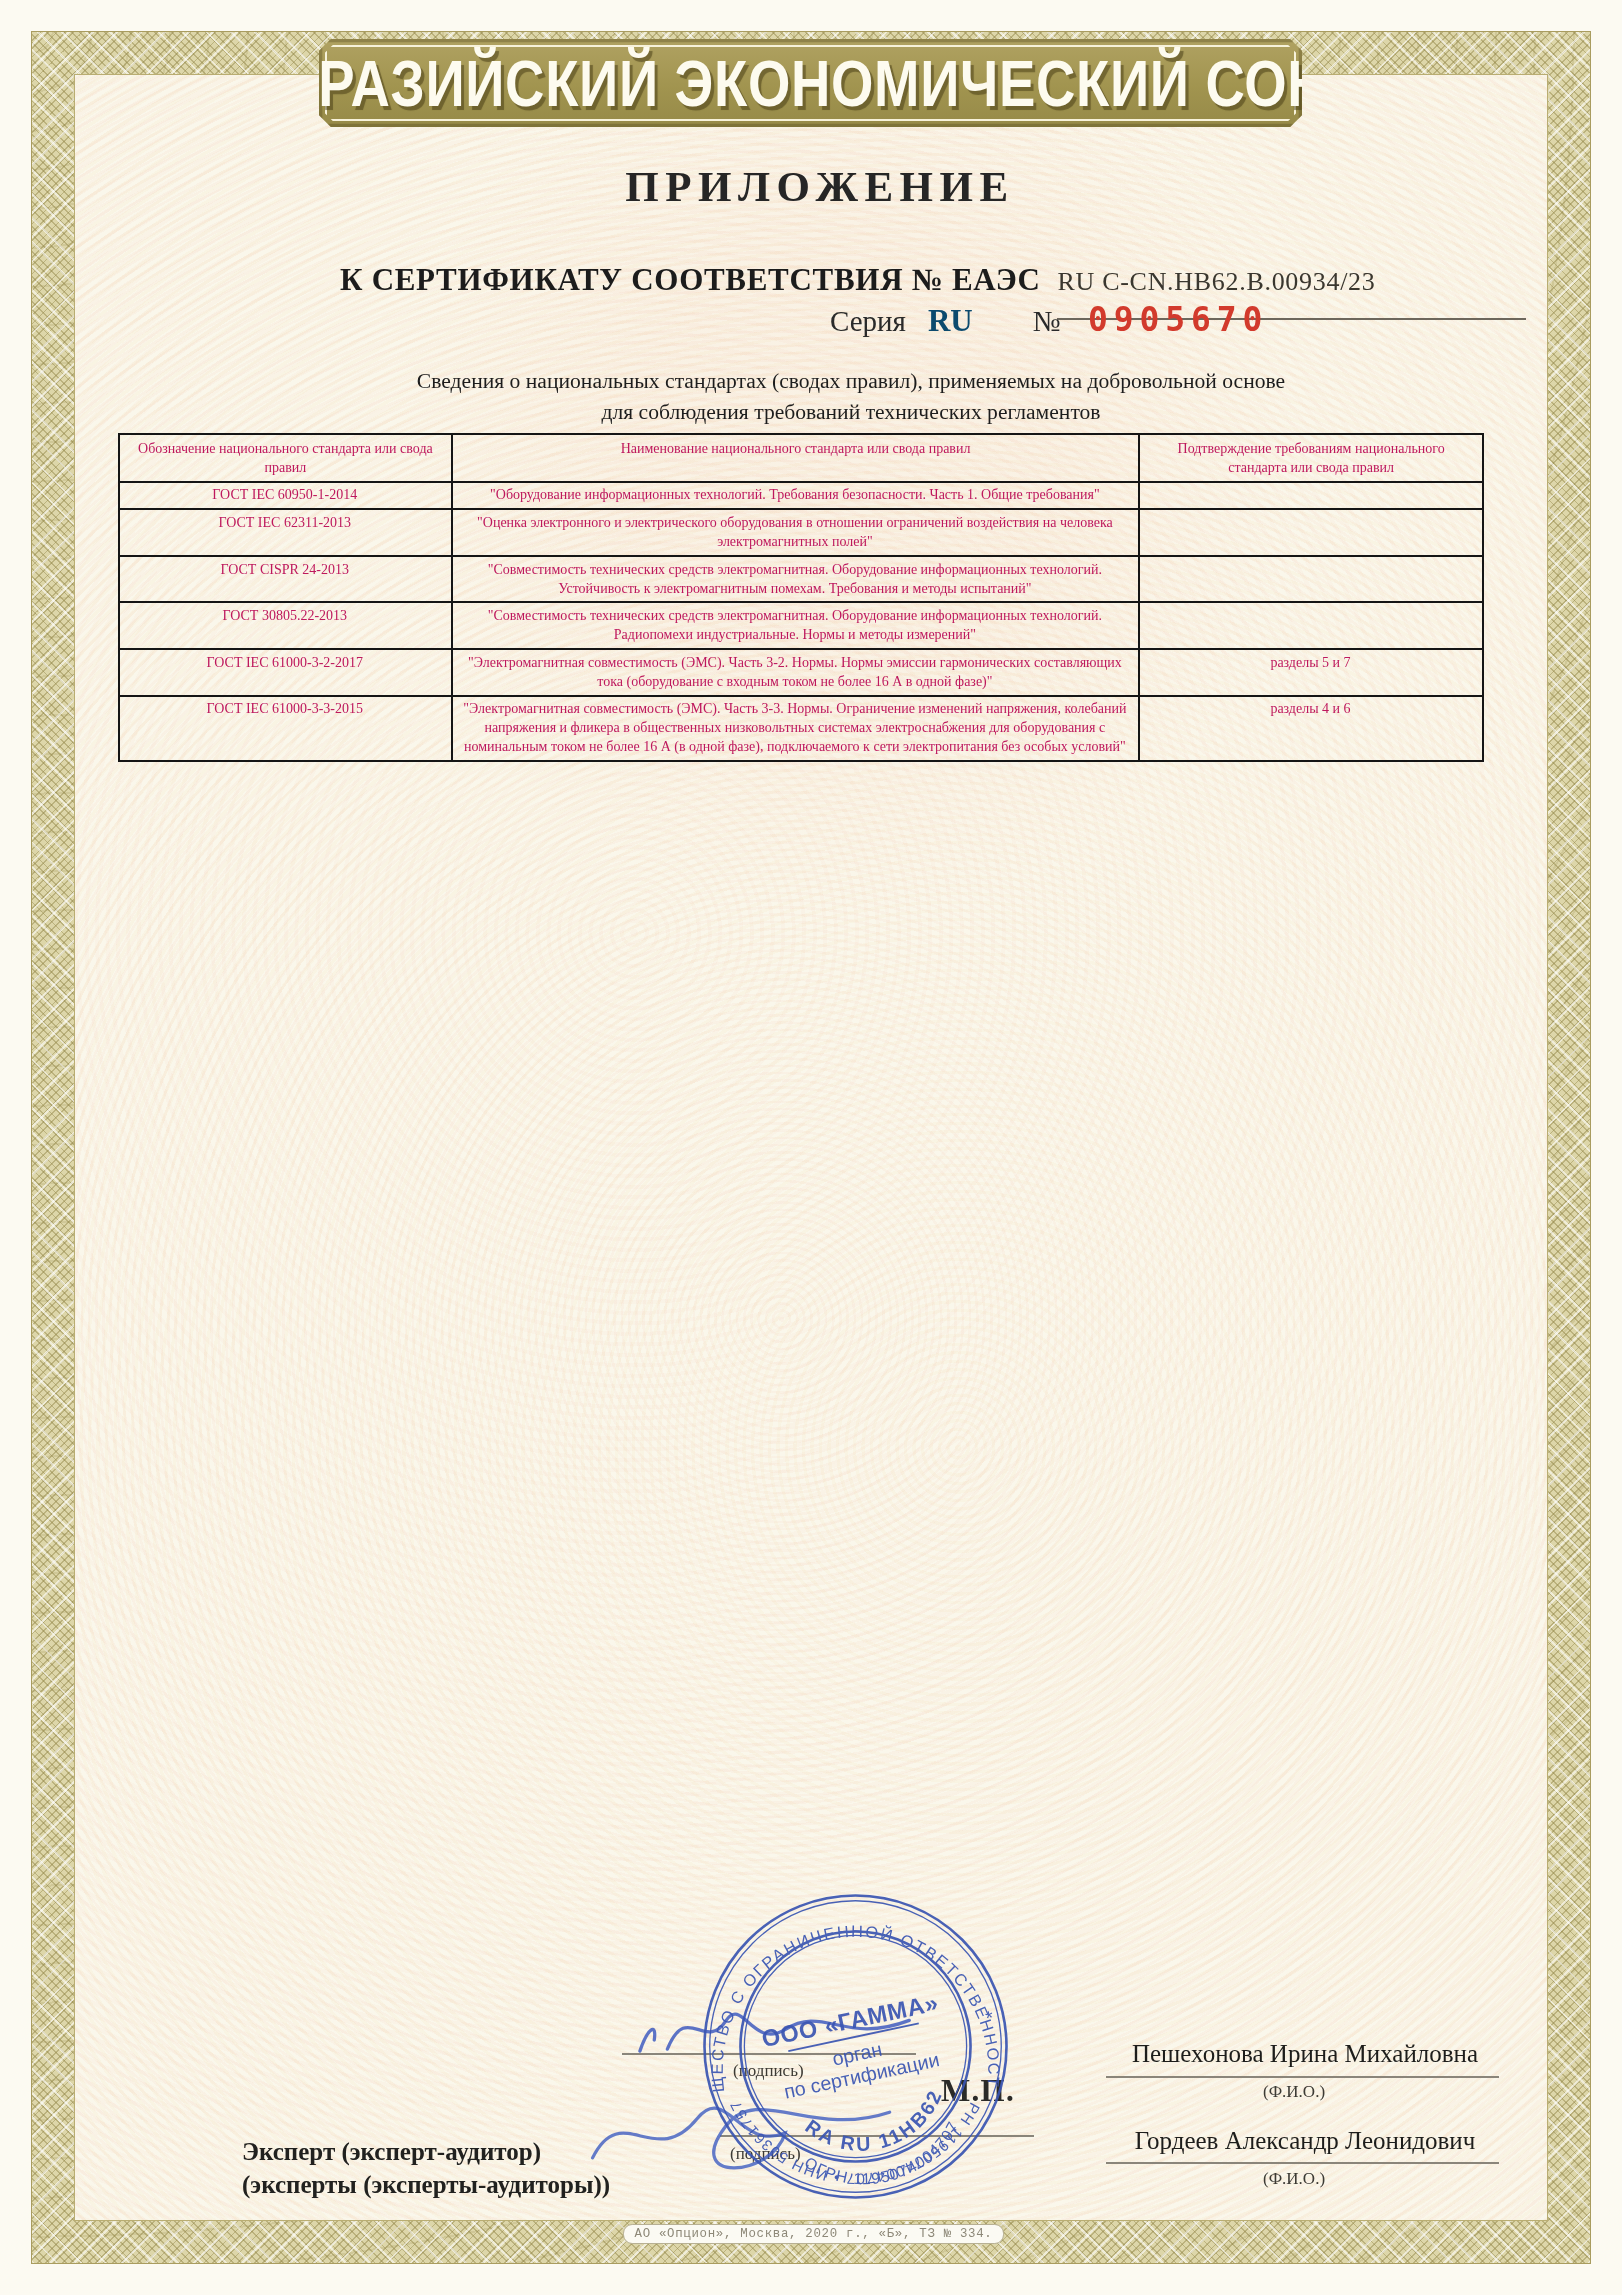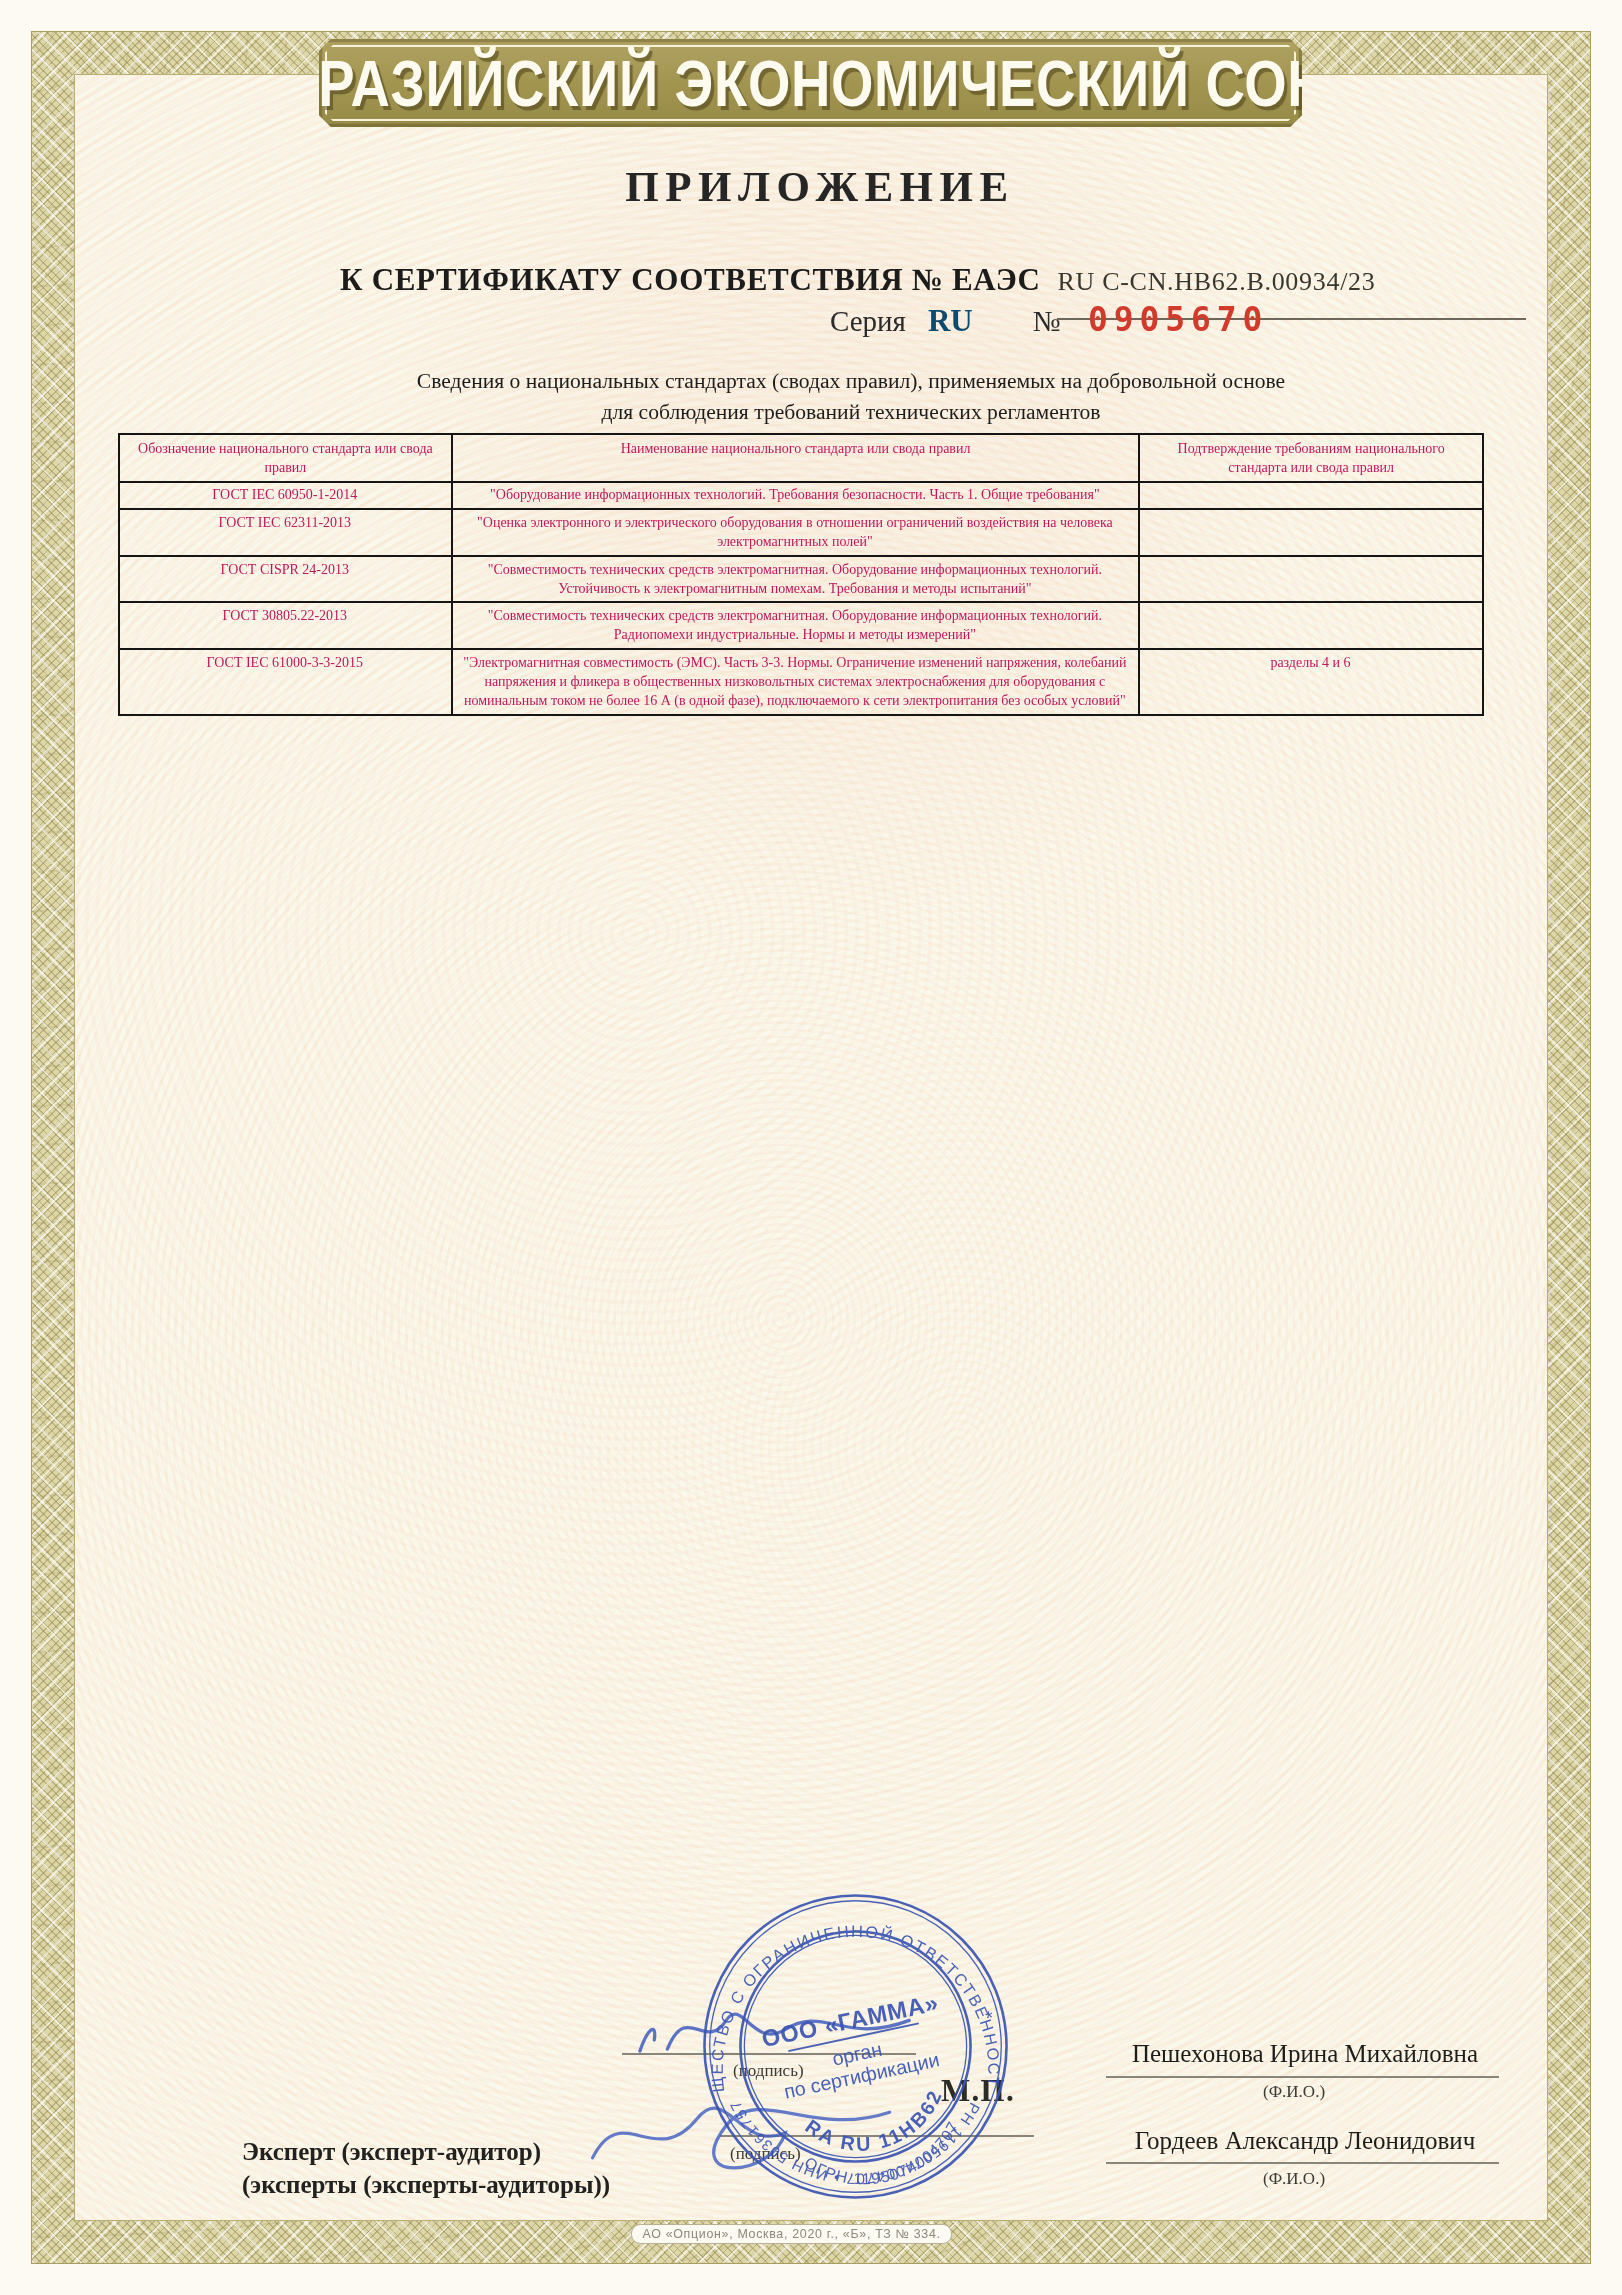--- a/index.html
+++ b/index.html
@@ -95,22 +95,22 @@
   .sig-line{position:absolute;border-bottom:2px solid #8a857a;}
   .sig-caption{position:absolute;font-size:17px;color:#3c3a34;}
   .person-name{position:absolute;font-size:25px;color:#1d1d1b;white-space:nowrap;}
   .mp-mark{position:absolute;left:941px;top:2073px;font-size:31px;font-weight:bold;color:#2b2b28;letter-spacing:1.3px;}
   .stamp-svg{position:absolute;left:679px;top:1870px;opacity:.92;}
   .sig-ink{position:absolute;}
   
   .imprint{
     position:absolute;left:623px;top:2224px;z-index:4;
     background:#fbfaf3;border:1.3px solid #b7b093;border-radius:9.2px;
-    font-family:Liberation Sans, sans-serif;font-size:12.4px;color:#8d8878;
-    padding:2px 10.5px;white-space:nowrap;letter-spacing:0.7px;margin-left:8px;
+    font-family:Liberation Mono, monospace;font-size:12.4px;color:#8d8878;
+    padding:2px 10.5px;white-space:nowrap;letter-spacing:0.7px;
   }
 </style>
 </head>
 <body>
 
 <div class="page">
 
   <div class="band"></div>
   <div class="inner-sheet"></div>
 
@@ -164,20 +164,25 @@
       </tr>
       <tr>
         <td>ГОСТ CISPR 24-2013</td>
         <td>"Совместимость технических средств электромагнитная. Оборудование информационных технологий. Устойчивость к электромагнитным помехам. Требования и методы испытаний"</td>
         <td></td>
       </tr>
       <tr>
         <td>ГОСТ 30805.22-2013</td>
         <td>"Совместимость технических средств электромагнитная. Оборудование информационных технологий. Радиопомехи индустриальные. Нормы и методы измерений"</td>
         <td></td>
+      </tr>
+      <tr>
+        <td>ГОСТ IEC 61000-3-2-2017</td>
+        <td>"Электромагнитная совместимость (ЭМС). Часть 3-2. Нормы. Нормы эмиссии гармонических составляющих тока (оборудование с входным током не более 16 А в одной фазе)"</td>
+        <td>разделы 5 и 7</td>
       </tr>
       <tr>
         <td>ГОСТ IEC 61000-3-3-2015</td>
         <td>"Электромагнитная совместимость (ЭМС). Часть 3-3. Нормы. Ограничение изменений напряжения, колебаний напряжения и фликера в общественных низковольтных системах электроснабжения для оборудования с номинальным током не более 16 А (в одной фазе), подключаемого к сети электропитания без особых условий"</td>
         <td>разделы 4 и 6</td>
       </tr>
     </tbody>
   </table>
 
   <div class="sig-label" style="left:242px;top:2135px;width:445px;">

